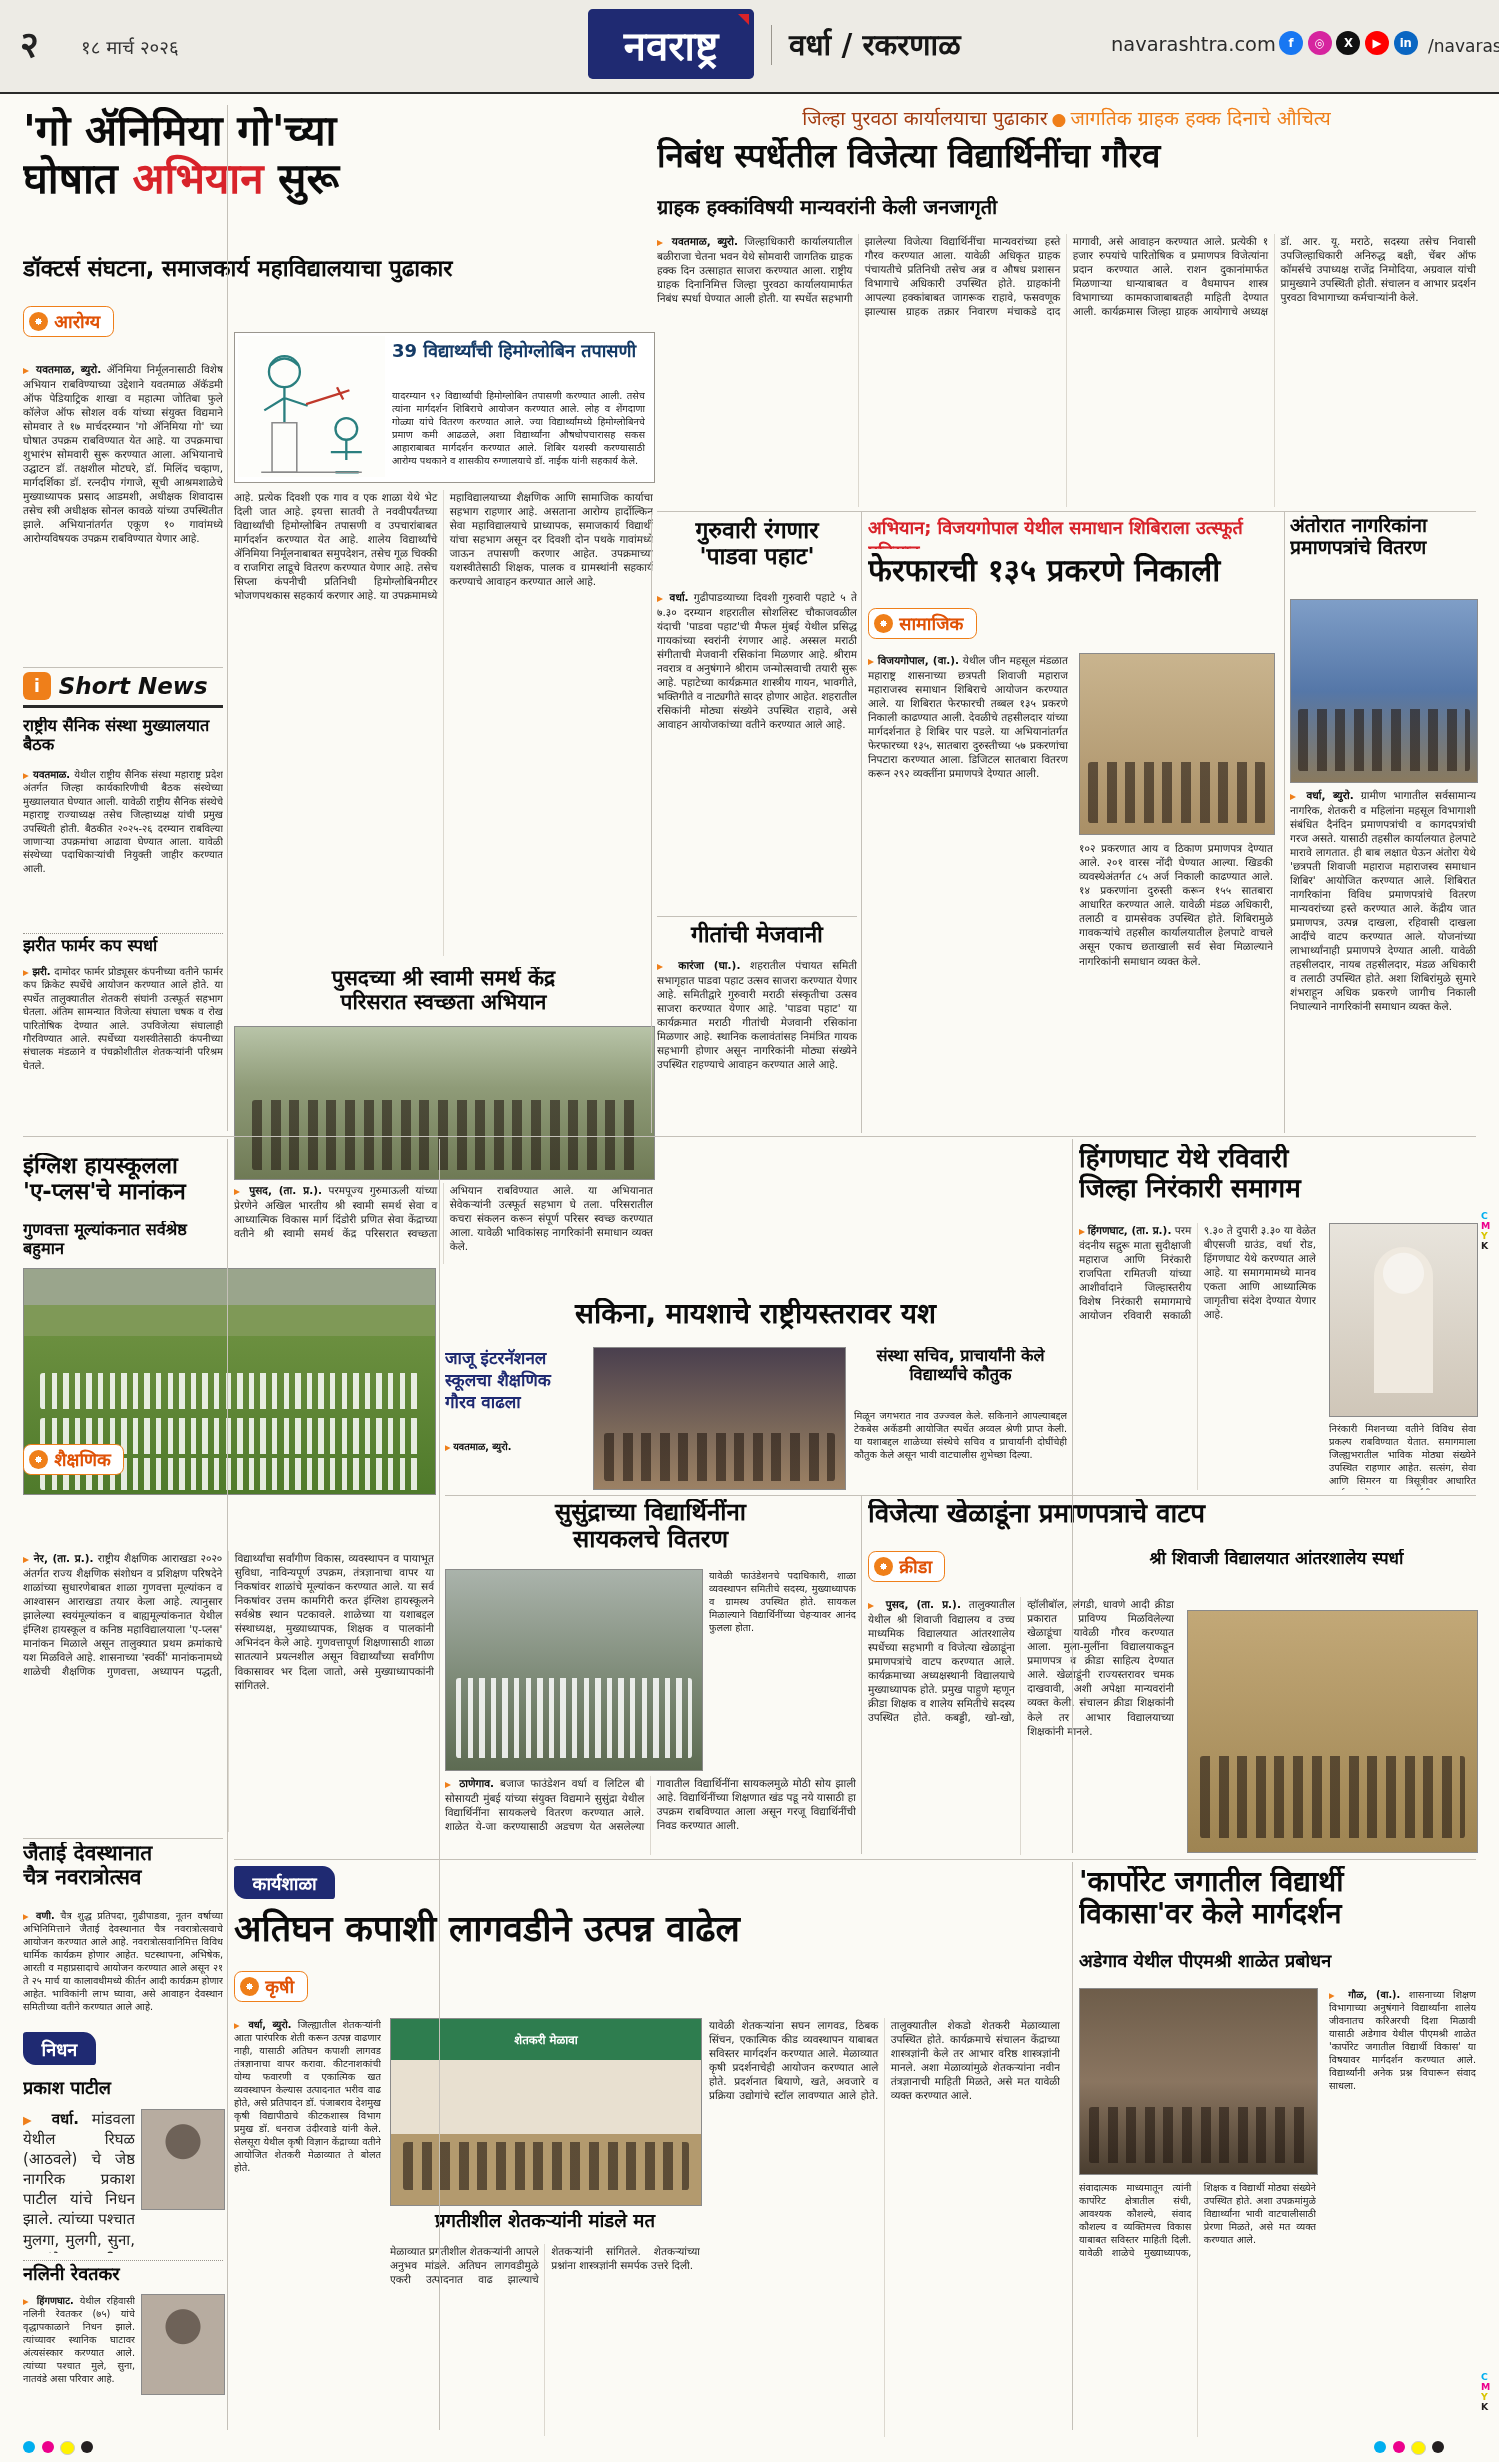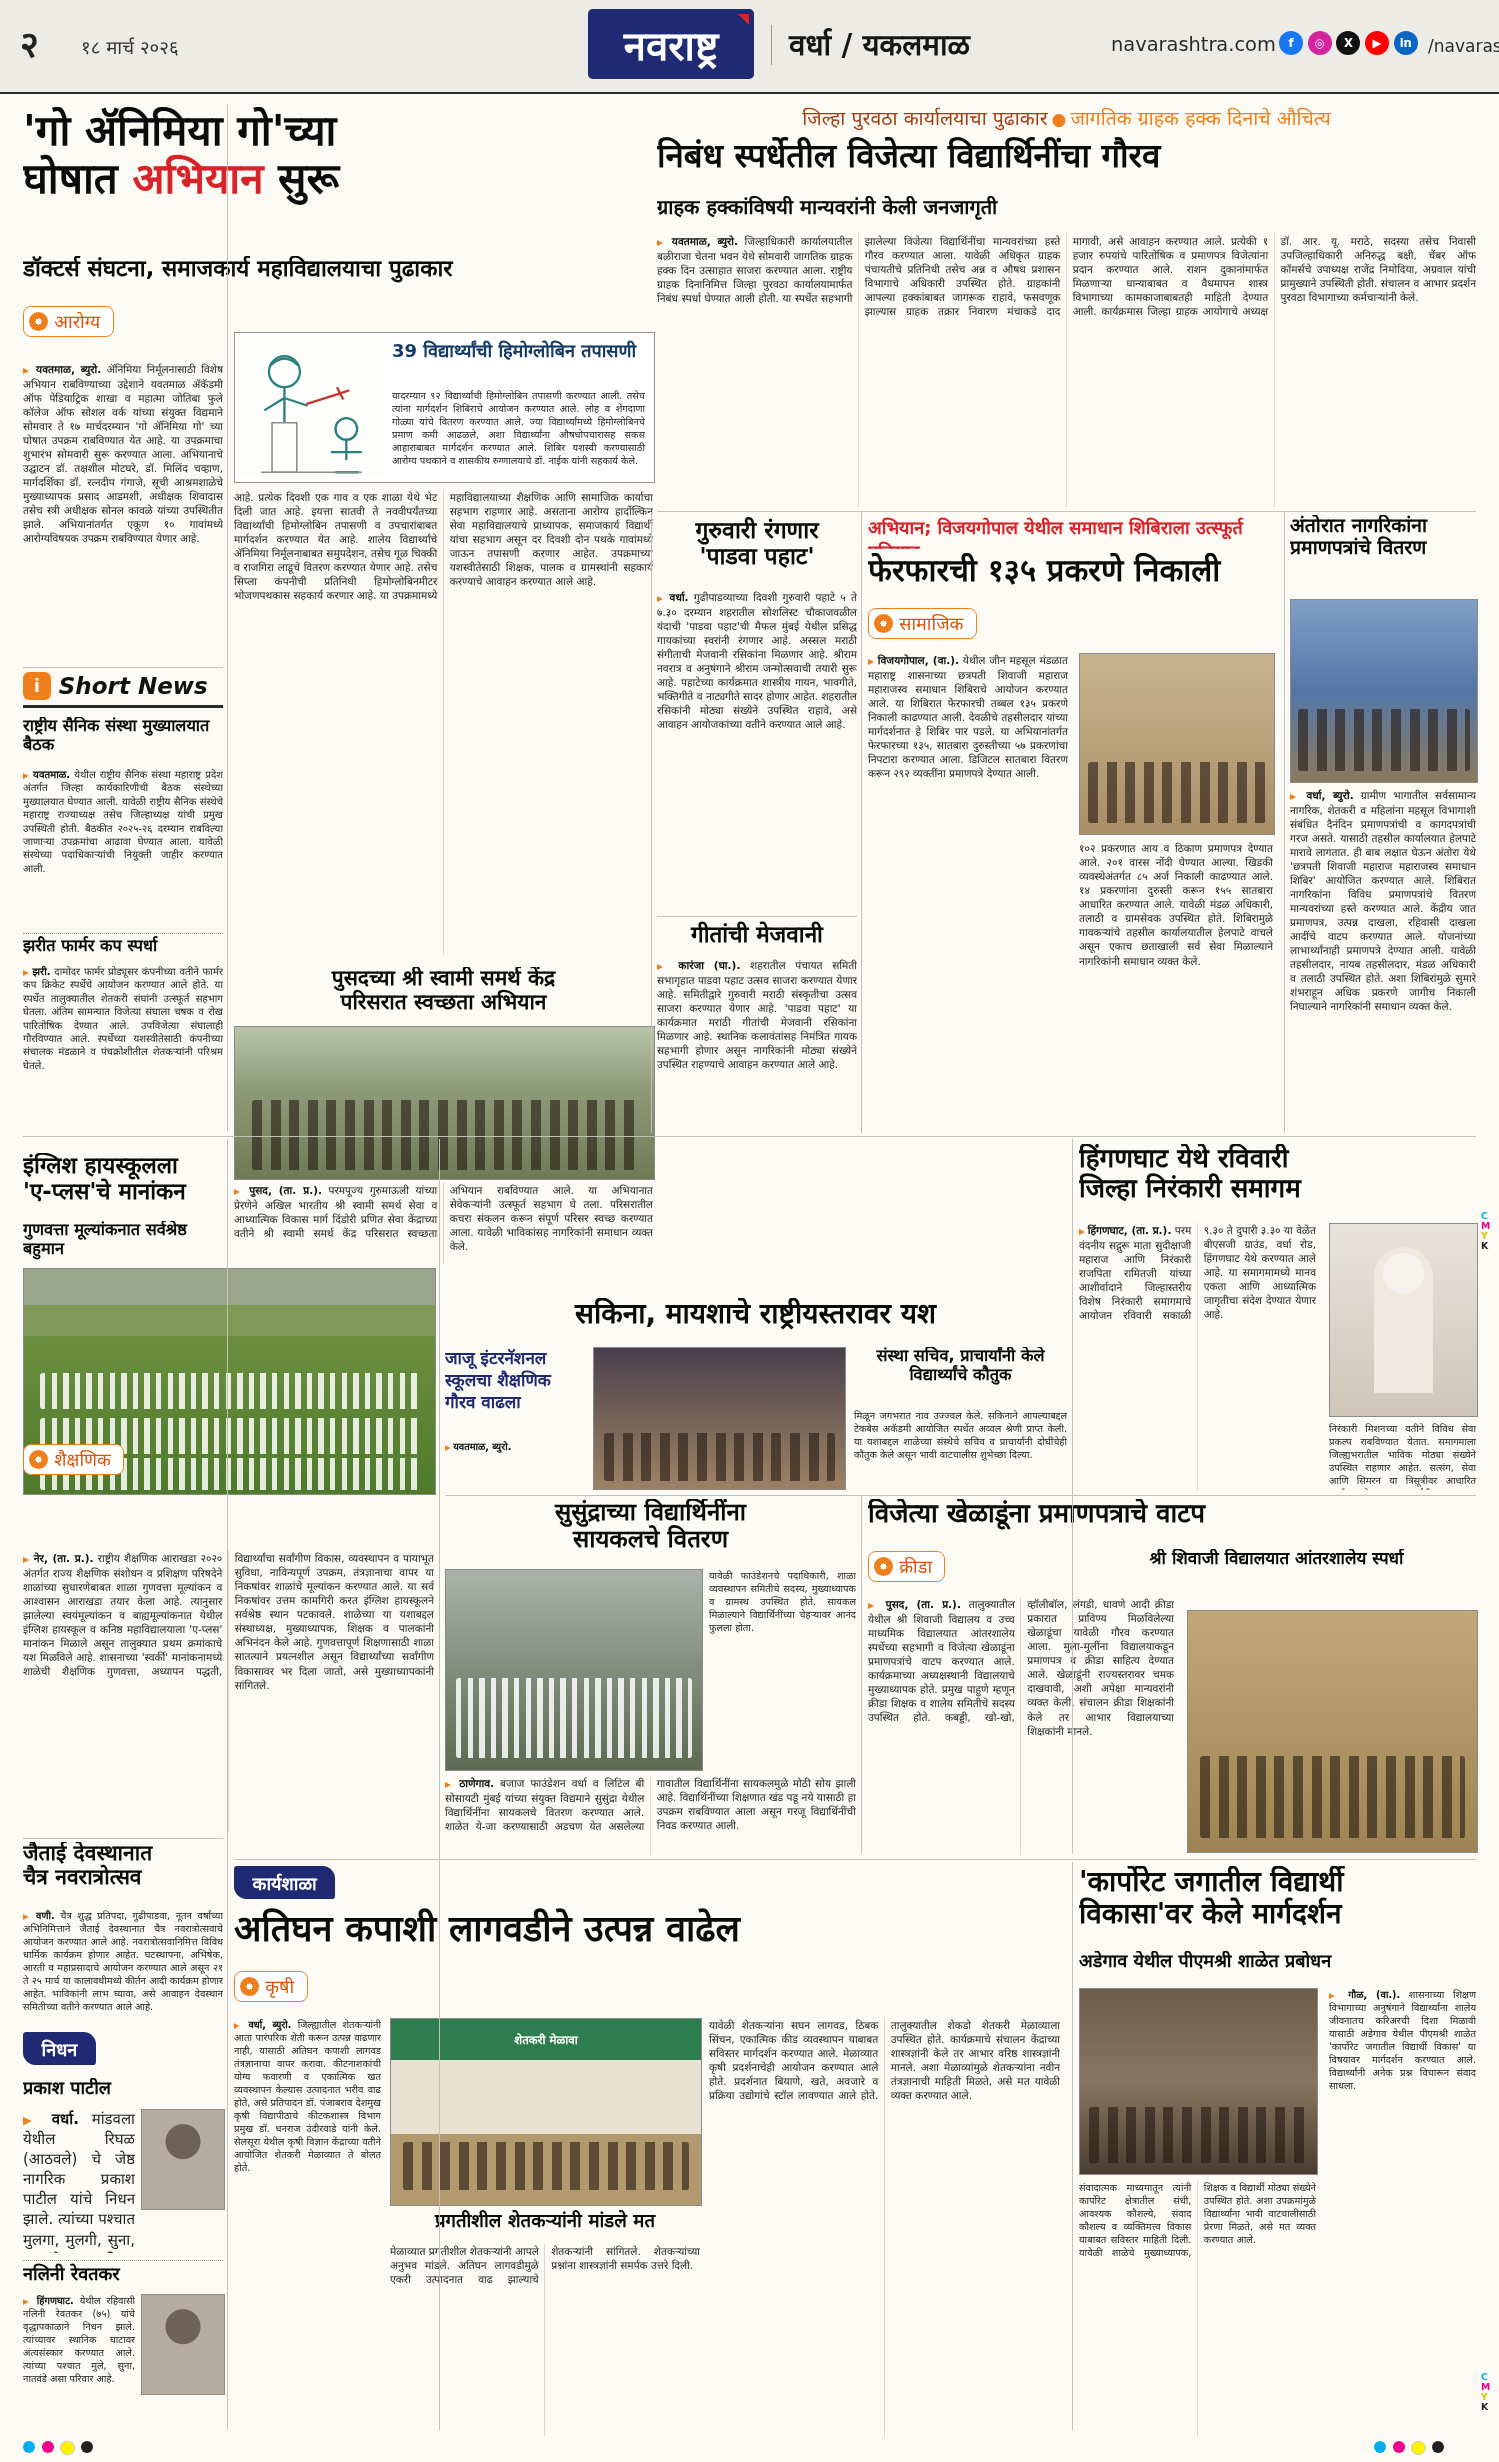--- a/index.html
+++ b/index.html
@@ -9,21 +9,21 @@
   .b{font-size:10.5px;line-height:1.34;text-align:justify;color:#1d1d1d;margin:0;}
   .c2{column-count:2;column-gap:12.4px;column-rule:0.8px solid #dcd8cf;}
   .c4{column-count:4;column-gap:12.4px;column-rule:0.8px solid #dcd8cf;}
   .hl{font-weight:800;color:#0b0b0b;line-height:1.14;margin:0;}
   .ctr{text-align:center;}
   .red{color:#d8232a;}
   .dl{font-weight:700;color:#101010;}
   .dl::before{content:"▶ ";color:#ef7f1a;font-size:.75em;}
   .tag{display:inline-flex;align-items:center;gap:6.2px;border:1.6px solid #ef7f1a;border-radius:7.8px;padding:2.3px 12.4px 2.3px 4.7px;background:#fff;}
   .tag .ic{width:19.4px;height:19.4px;border-radius:50%;background:radial-gradient(circle,#ffffff 0 3.1px,#ef7f1a 3.1px);flex:0 0 auto;}
-  .tag .tl{color:#e05206;font-weight:400;font-size:18px;white-space:nowrap;}
+  .tag .tl{color:#e05206;font-weight:700;font-size:18px;white-space:nowrap;}
   .tagd{display:inline-block;background:#1f2a72;color:#fff;font-weight:800;font-size:18px;padding:4.7px 18.6px;border-radius:3.1px 12.4px 3.1px 12.4px;}
   .kickred{color:#d8232a;font-weight:800;}
   .kickdark{color:#1f2a72;font-weight:800;}
   .ph{position:absolute;border:0.8px solid #8a8a8a;overflow:hidden;}
   .figs{position:absolute;left:4%;right:4%;bottom:6%;height:34%;background:repeating-linear-gradient(90deg,rgba(35,25,18,.6) 0 10px,rgba(0,0,0,0) 10px 18.6px);border-radius:3.1px;}
   .figsw{background:repeating-linear-gradient(90deg,rgba(255,255,255,.85) 0 5.4px,rgba(0,0,0,0) 5.4px 11.6px);}
   .vline{position:absolute;width:0.8px;background:#c4c0b8;}
   .hline{position:absolute;height:0.8px;background:#c4c0b8;}
   
   #hdr{position:absolute;left:0;top:0;width:1499px;height:92px;background:#edebe5;border-bottom:2.3px solid #2a2a2a;}
@@ -47,21 +47,21 @@
 </style>
 </head>
 <body>
 
 <div id="page">
 
   <div id="hdr">
     <div class="pgnum">२</div>
     <div class="hdate">१८ मार्च २०२६</div>
     <div class="mast">नवराष्ट्र</div>
-    <div class="edition">वर्धा / यकलमाळ</div>
+    <div class="edition">वर्धा / रकरणाळ</div>
     <div class="site">navarashtra.com</div>
     <div class="socials">
       <span class="sic" style="background:#1877f2">f</span>
       <span class="sic" style="background:#d6249f">◎</span>
       <span class="sic" style="background:#111">X</span>
       <span class="sic" style="background:#ff0000">▶</span>
       <span class="sic" style="background:#0a66c2">in</span>
     </div>
     <div class="handle">/navarashtra</div>
   </div>

